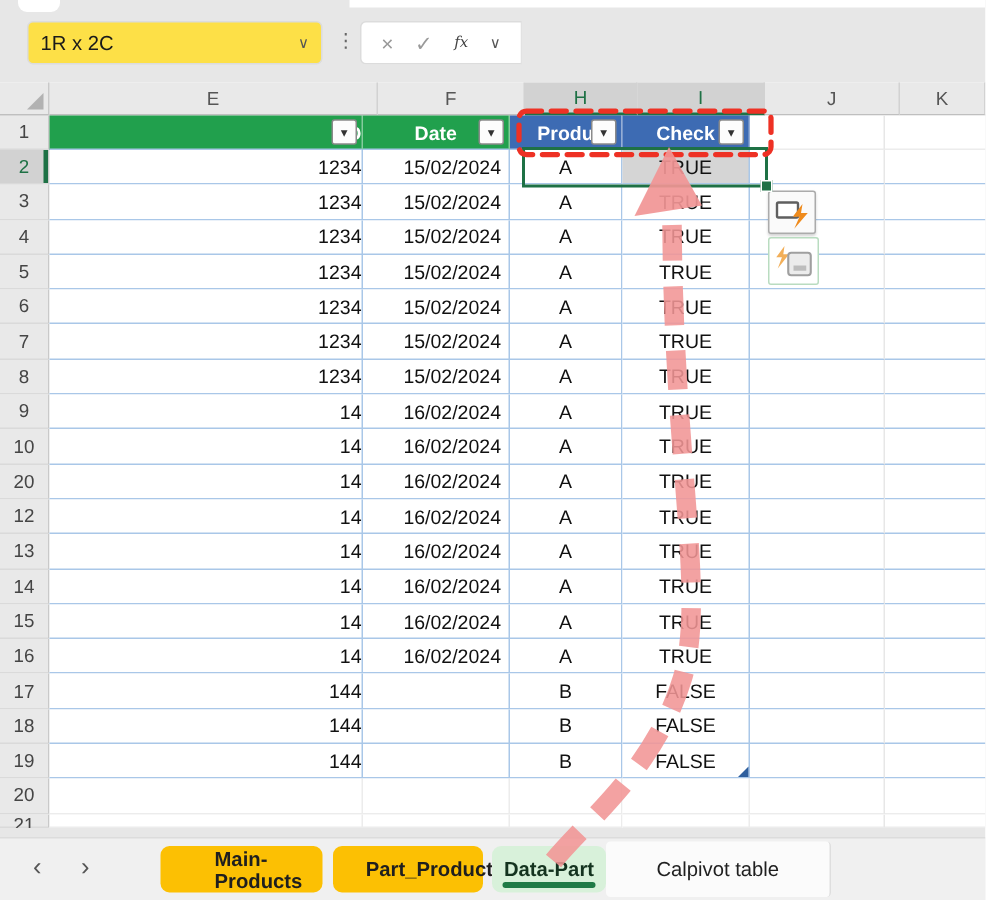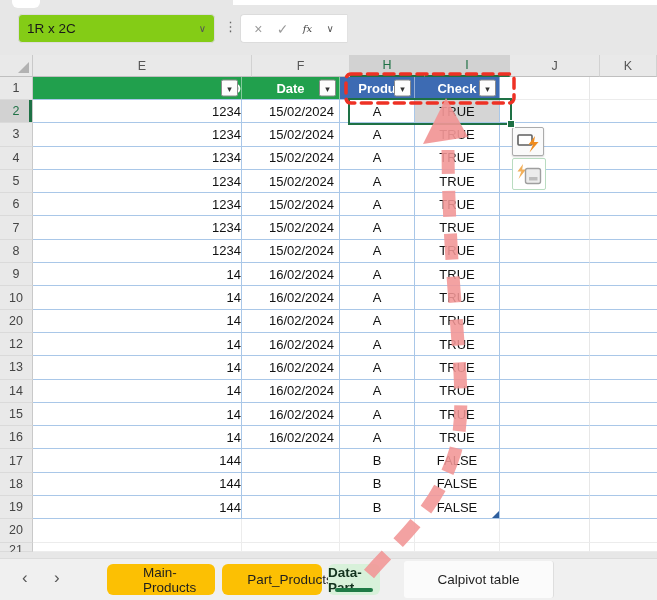--- a/index.html
+++ b/index.html
@@ -8,21 +8,21 @@
   }
   html,body{margin:0;padding:0;}
   .app{position:relative;width:657px;height:600px;background:#e7e7e7;overflow:hidden;
        font-family:"Liberation Sans",sans-serif;}
   
   .ribbon-pill{position:absolute;left:12px;top:0;width:28px;height:8px;background:#fff;
        border-radius:0 0 6px 6px;}
   .ribbon-sliver{position:absolute;left:233px;top:0;right:0;height:5px;background:#fff;}
   
   .formula-row{position:absolute;left:0;top:12px;width:657px;height:33px;}
-  .name-box{position:absolute;left:18px;top:2px;width:197px;height:29px;background:#84cc16;
+  .name-box{position:absolute;left:18px;top:2px;width:197px;height:29px;background:#fde047;
        border:1px solid #dcdcdc;border-radius:4px;display:flex;align-items:center;
        font-size:13.5px;color:#1a1a1a;padding:0 8px;box-sizing:border-box;}
   .name-box .nb-text{flex:1;}
   .chev{color:#555;font-size:10px;}
   .dots{position:absolute;left:224px;top:7px;color:#666;font-size:13px;}
   .fx-box{position:absolute;left:240px;top:2px;width:108px;height:29px;background:#fff;
        border:1px solid #dcdcdc;border-radius:4px 0 0 4px;display:flex;align-items:center;
        justify-content:space-around;padding:0 6px;box-sizing:border-box;border-right:1px solid #e2e2e2;}
   .fx-cancel,.fx-confirm{color:#9a9a9a;font-size:14px;}
   .fx-label{font-family:"DejaVu Serif",serif;font-style:italic;font-size:10px;color:#444;}
@@ -75,21 +75,21 @@
        box-shadow:0 1px 2px rgba(0,0,0,.18);display:flex;align-items:center;justify-content:center;z-index:15;}
   .ff-btn.one{left:512px;top:127px;width:30px;height:27px;}
   .ff-btn.two{left:512px;top:158px;width:32px;height:30px;border-color:#b9dcc0;background:#fff;box-shadow:none;}
   
   .tab-bar{position:absolute;left:0;top:558px;width:657px;height:42px;background:#f0f0f0;
        border-top:1px solid #dcdcdc;}
   .nav-arrow{position:absolute;top:10px;color:#555;font-size:17px;line-height:17px;}
   .nav-prev{left:22px;} .nav-next{left:54px;}
   .tab{position:absolute;top:5px;height:31px;border-radius:6px;display:flex;align-items:center;
        justify-content:center;font-size:13.5px;color:#1f1f1f;box-sizing:border-box;}
-  .tab.orange{background:var(--orange);font-weight:400;padding-left:36px;}
+  .tab.orange{background:var(--orange);font-weight:700;padding-left:36px;}
   .tab.active{background:var(--tabbg-active);font-weight:bold;color:#14331f;}
   .tab.active .underline{position:absolute;left:7px;right:7px;bottom:3px;height:4px;
        border-radius:2px;background:var(--tabline);}
   .tab.plain{background:#fbfbfb;border-radius:3px;top:2px;height:37px;border-right:1px solid #dedede;text-align:right;}
   .overlay{position:absolute;inset:0;pointer-events:none;z-index:40;}
 </style>
 </head>
 <body>
 
 <div class="app">
@@ -349,21 +349,21 @@
   <div class="tab-bar">
     <span class="nav-arrow nav-prev">‹</span>
     <span class="nav-arrow nav-next">›</span>
     <div id="tabs">
         <div class="tab orange" style="left: 107px; width: 108px;">
           <span>Main-Products</span>
         </div>
         <div class="tab orange" style="left: 222px; width: 100px;">
           <span>Part_Products</span>
         </div>
-        <div class="tab active" style="left: 328px; width: 52px;">
+        <div class="tab active" style="left: 328px; width: 76px;">
           <span>Data-Part</span>
           <span class="underline"></span>
         </div>
         <div class="tab plain" style="left: 404px; width: 150px;">
           <span>Calpivot table</span>
         </div>
       </div>
   </div>
 
   <svg class="overlay" width="657" height="600" viewBox="0 0 657 600">

